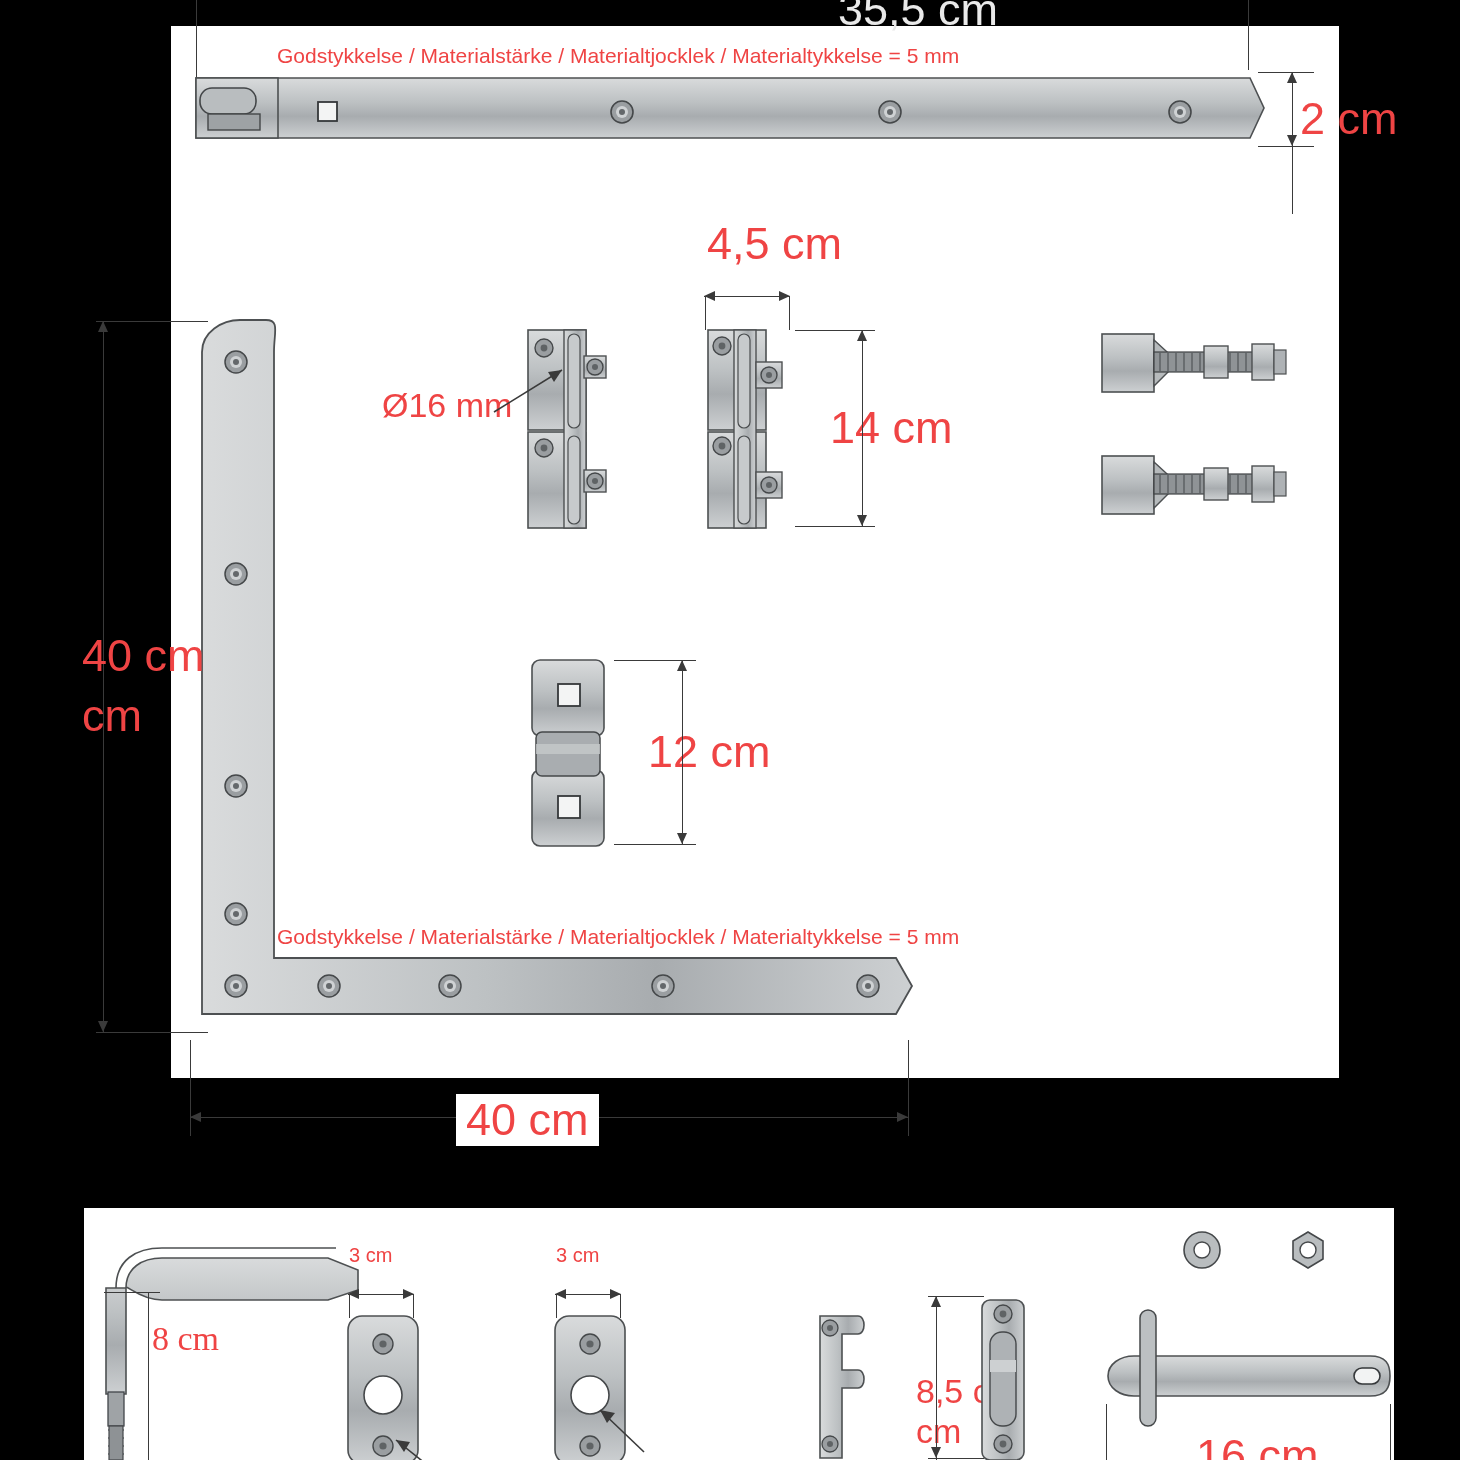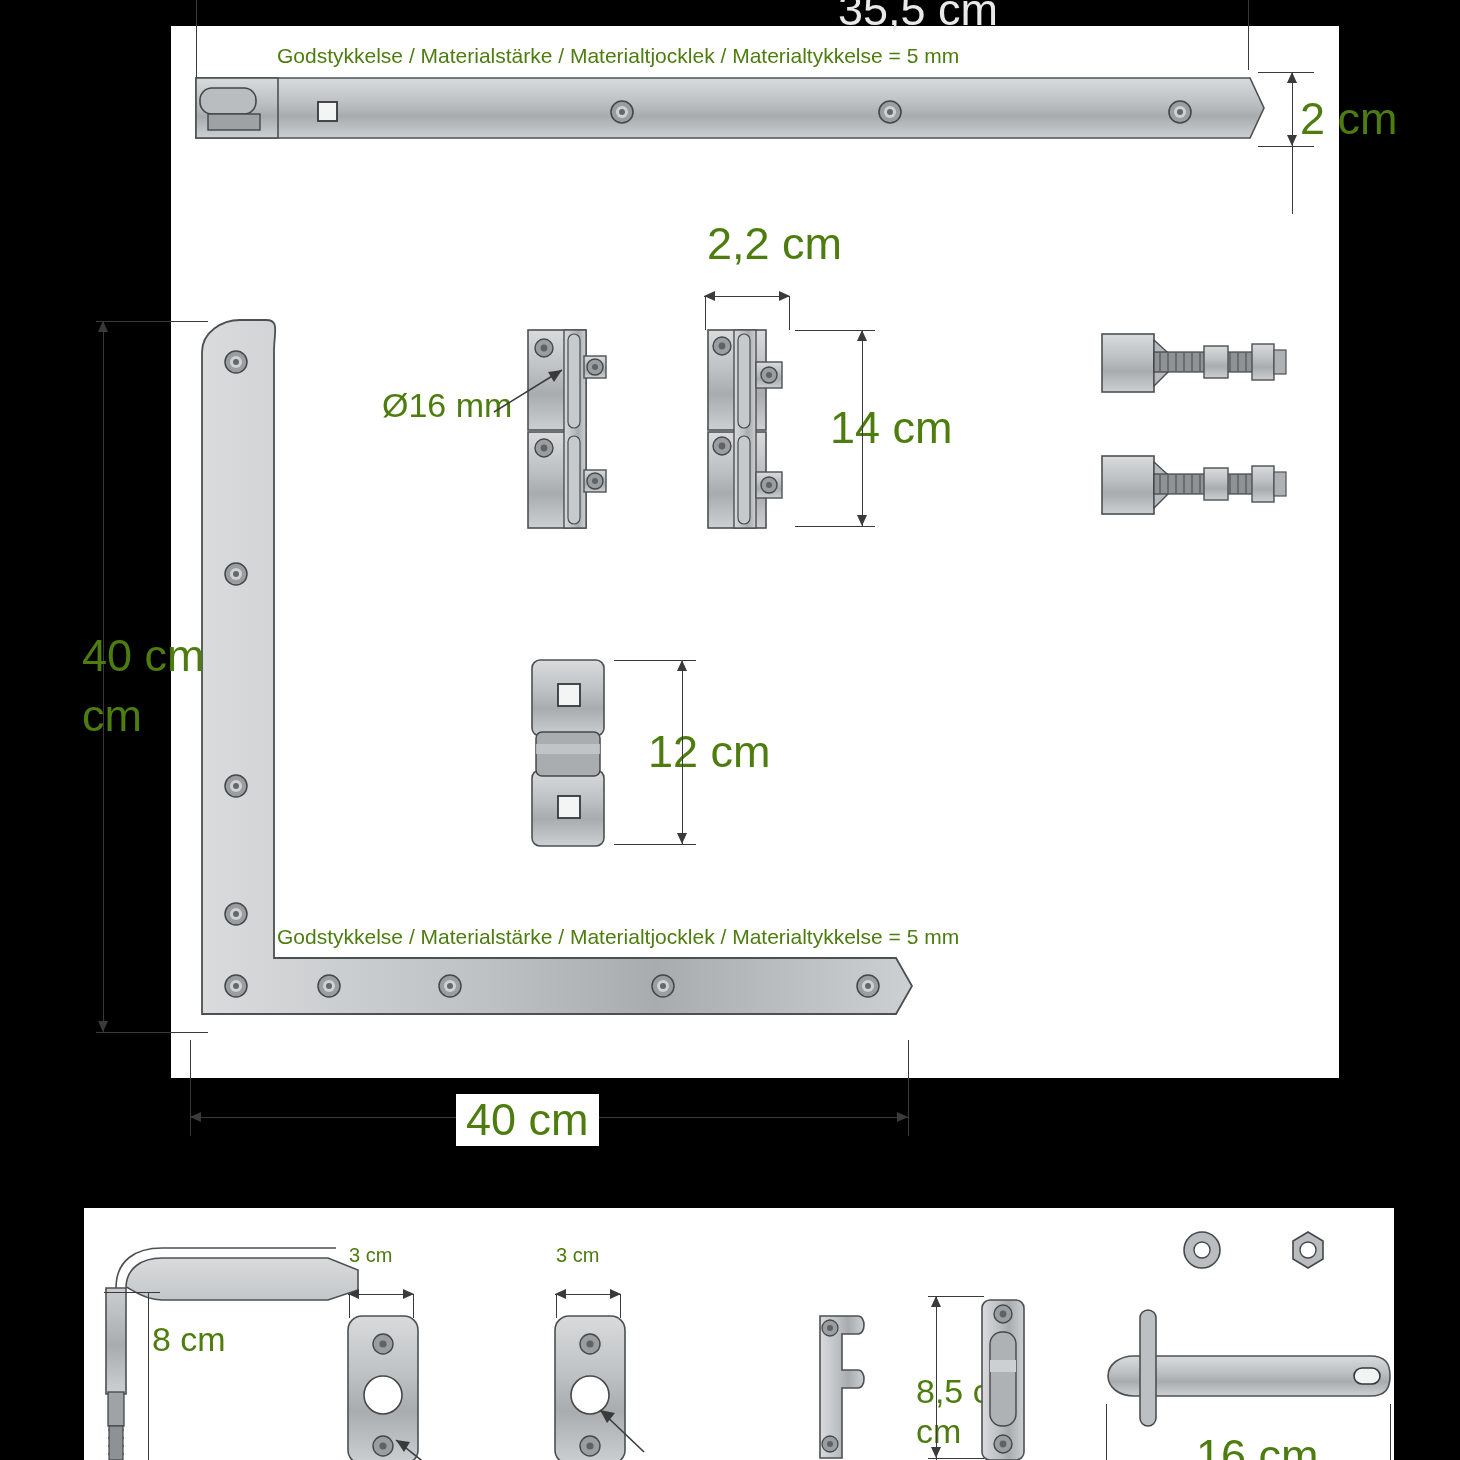--- a/index.html
+++ b/index.html
@@ -5,21 +5,21 @@
   html,body{margin:0;padding:0;background:#000;}
   body{width:1460px;height:1460px;position:relative;overflow:hidden;
        font-family:"Liberation Sans", sans-serif;color:#000;}
 
   
   .panel{position:absolute;background:#fff;}
   #panel-top{left:171px;top:26px;width:1168px;height:1052px;}
   #panel-bottom{left:84px;top:1208px;width:1310px;height:252px;}
 
   
-  .txt{position:absolute;white-space:nowrap;color:#4d7c0f;}
+  .txt{position:absolute;white-space:nowrap;color:#ef4444;}
   .note{font-size:21px;}
   .dim-sm{font-size:20px;}
   .dim-md{font-size:34px;}
   .dim-lg{font-size:45px;}
   .dim-white{color:#e9e9e9;}
 
   
   .hline{position:absolute;height:0;border-top:1.6px solid #3a3a3a;}
   .vline{position:absolute;width:0;border-left:1.6px solid #3a3a3a;}
   .arrowL,.arrowR{position:absolute;width:0;height:0;}
@@ -76,21 +76,21 @@
     </g>
 </svg>
 
 <div class="vline" style="left:1292px;top:72px;height:142px;"></div>
 <div class="arrowU" style="left:1287px;top:72px;"></div>
 <div class="arrowD" style="left:1287px;top:135px;"></div>
 <div class="hline" style="left:1258px;top:72px;width:56px;"></div>
 <div class="hline" style="left:1258px;top:146px;width:56px;"></div>
 <div class="txt dim-lg" style="left:1300px;top:93px;">2 cm</div>
 
-<div class="txt dim-lg" style="left:707px;top:218px;">2,2 cm</div>
+<div class="txt dim-lg" style="left:707px;top:218px;">4,5 cm</div>
 <div class="hline" style="left:704px;top:296px;width:86px;"></div>
 <div class="arrowR" style="left:704px;top:291px;transform:rotate(180deg);"></div>
 <div class="arrowR" style="left:779px;top:291px;"></div>
 <div class="vline" style="left:705px;top:296px;height:34px;"></div>
 <div class="vline" style="left:789px;top:296px;height:34px;"></div>
 
 <svg style="left:524px;top:328px;" width="90" height="200">
   <rect x="4" y="2" width="58" height="100" fill="url(#gmet)" stroke="#4d5052" stroke-width="1.6"></rect>
   <rect x="4" y="104" width="58" height="96" fill="url(#gmet)" stroke="#4d5052" stroke-width="1.6"></rect>
   <rect x="40" y="2" width="22" height="198" fill="url(#gmetv)" stroke="#4d5052" stroke-width="1.4"></rect>
@@ -265,21 +265,21 @@
            L262,44 L262,64 L232,74 L66,74 C44,74 30,58 30,62 Z" fill="url(#gmet)" stroke="#4d5052" stroke-width="1.6"></path>
   <rect x="12" y="166" width="16" height="34" fill="#9fa3a6" stroke="#43464a" stroke-width="1.3"></rect>
   <g stroke="#5c6063" stroke-width="1.3">
     <line x1="12" y1="204" x2="28" y2="204"></line>
       <line x1="12" y1="212" x2="28" y2="212"></line>
     <line x1="12" y1="220" x2="28" y2="220"></line>
       <line x1="12" y1="228" x2="28" y2="228"></line>
   </g>
   <rect x="13" y="200" width="14" height="34" fill="#8e9295" stroke="#43464a" stroke-width="1.2"></rect>
 </svg>
-<div class="txt dim-md" style="left:152px;top:1320px;">8 cm</div>
+<div class="txt dim-md" style="left:152px;top:1320px;font-family:Liberation Serif, serif;">8 cm</div>
 <div class="vline" style="left:148px;top:1292px;height:170px;"></div>
 <div class="hline" style="left:104px;top:1292px;width:56px;"></div>
 
 <div class="txt dim-sm" style="left:349px;top:1244px;">3 cm</div>
 <div class="hline" style="left:348px;top:1294px;width:66px;"></div>
 <div class="arrowR" style="left:348px;top:1289px;transform:rotate(180deg);"></div>
 <div class="arrowR" style="left:403px;top:1289px;"></div>
 <div class="vline" style="left:349px;top:1294px;height:24px;"></div>
 <div class="vline" style="left:413px;top:1294px;height:24px;"></div>
 <svg style="left:344px;top:1314px;" width="80" height="150">

